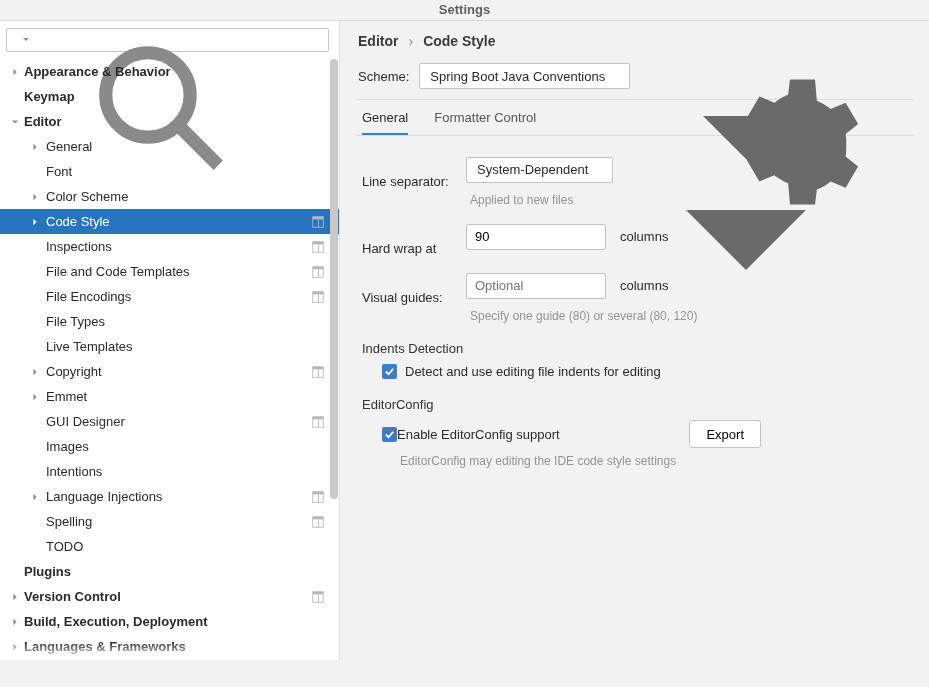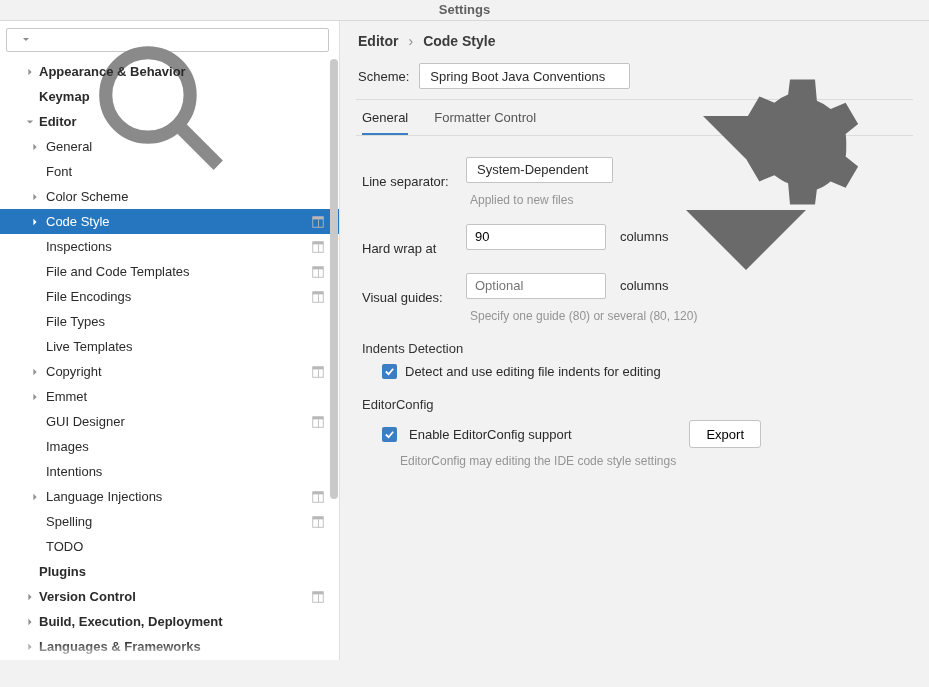--- a/index.html
+++ b/index.html
@@ -12,21 +12,21 @@
   .search-wrap { padding: 7px 10px 7px 6px; }
   .search { position: relative; }
   .search input { width: 100%; height: 24px; border: 1px solid #c8c8c8; border-radius: 2px; padding: 0 6px 0 22px; font-size: 12px; }
   .search .mag { position: absolute; left: 6px; top: 50%; transform: translateY(-50%); width: 12px; height: 12px; color: #8a8a8a; }
   .search .dd { position: absolute; left: 17px; top: 50%; transform: translateY(-50%); width: 6px; height: 6px; color: #8a8a8a; }
   .tree-scroll { position: relative; flex: 1 1 auto; overflow: hidden; }
   
   .vbar { position: absolute; right: 1px; top: 0; width: 8px; height: 100%; }
   .vthumb { position: absolute; right: 0; top: 0; width: 8px; height: 440px; background: #c9c9c9; border-radius: 4px; }
   .tree { list-style: none; }
-  .tree li { display: flex; align-items: center; height: 25px; padding-left: 23px; white-space: nowrap; cursor: default; }
+  .tree li { display: flex; align-items: center; height: 25px; padding-left: 8px; white-space: nowrap; cursor: default; }
   .tree li .arrow { width: 14px; display: inline-flex; justify-content: center; color: #909090; }
   .tree li .lbl { padding-left: 2px; }
   .tree li.level1 { font-weight: 700; }
   .tree li.level1 .lbl { font-weight: 700; }
   .tree li.level2 .lbl { padding-left: 4px; font-weight: 400; }
   .tree li.level2 { padding-left: 28px; }
   .tree li.selected { background: #2675bf; color: #fff; }
   .tree li.selected .arrow { color: #fff; }
   .tree li .proj-icon { margin-left: auto; margin-right: 14px; width: 14px; height: 14px; color: #b8b8b8; }
   
@@ -44,21 +44,21 @@
   .tab.active { color: #2b2b2b; border-bottom-color: #3b7ec4; }
   .form { padding: 14px 2px 0 6px; font-size: 13px; }
   .frow { display: flex; align-items: center; gap: 14px; min-height: 30px; }
   .frow .flabel { width: 90px; margin-top: 24px; }
   .txt { height: 26px; border: 1px solid #c3c3c3; background: #fff; padding: 0 8px; border-radius: 2px; font-size: 13px; width: 140px; }
   .hint { color: #949494; font-size: 12px; margin: 4px 0 10px 108px; }
   .section-title { margin: 18px 0 8px 0; color: #333; font-size: 13px; }
   .chk-row { display: flex; align-items: center; gap: 8px; margin-left: 20px; font-size: 13px; }
   .chk { width: 15px; height: 15px; border-radius: 2px; background: #3b7ec4; display: inline-flex; align-items: center; justify-content: center; }
   .chk svg { width: 11px; height: 11px; color: #fff; }
-  .ec-row { display: flex; align-items: center; gap: 12px; margin-left: 20px; }
+  .ec-row { display: flex; align-items: center; margin-left: 20px; }
   .btn { height: 28px; padding: 0 16px; border: 1px solid #c3c3c3; background: #fff; border-radius: 3px; font-size: 13px; cursor: pointer; }
   .ec-hint { color: #949494; font-size: 12px; margin: 6px 0 0 38px; }
   
   .fade { position: absolute; left:0; right:10px; bottom:0; height:18px; background: linear-gradient(rgba(255,255,255,0), #fff); pointer-events:none;}
   
   svg { display: block; }
 </style>
 </head>
 <body>
 

